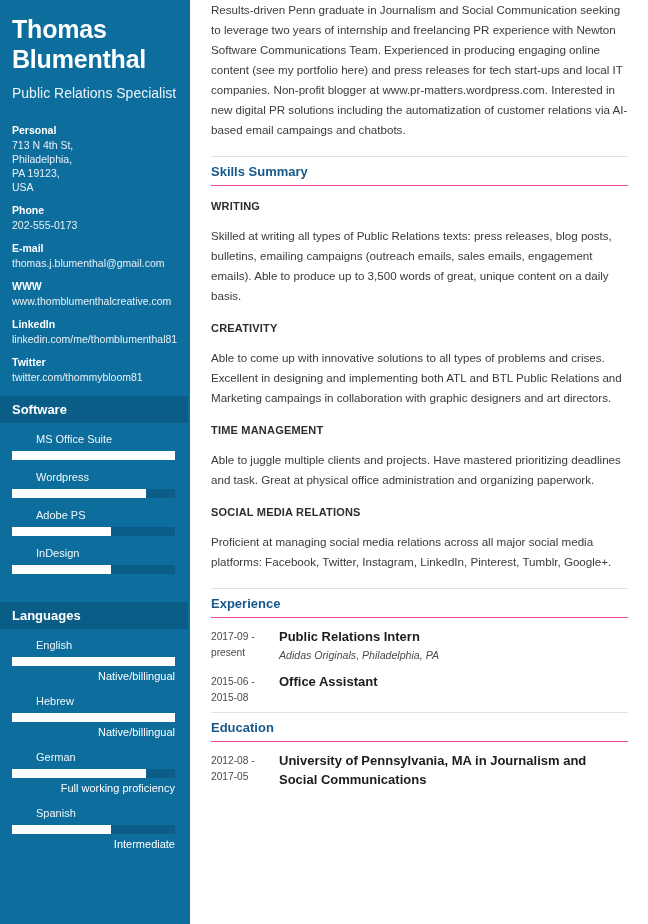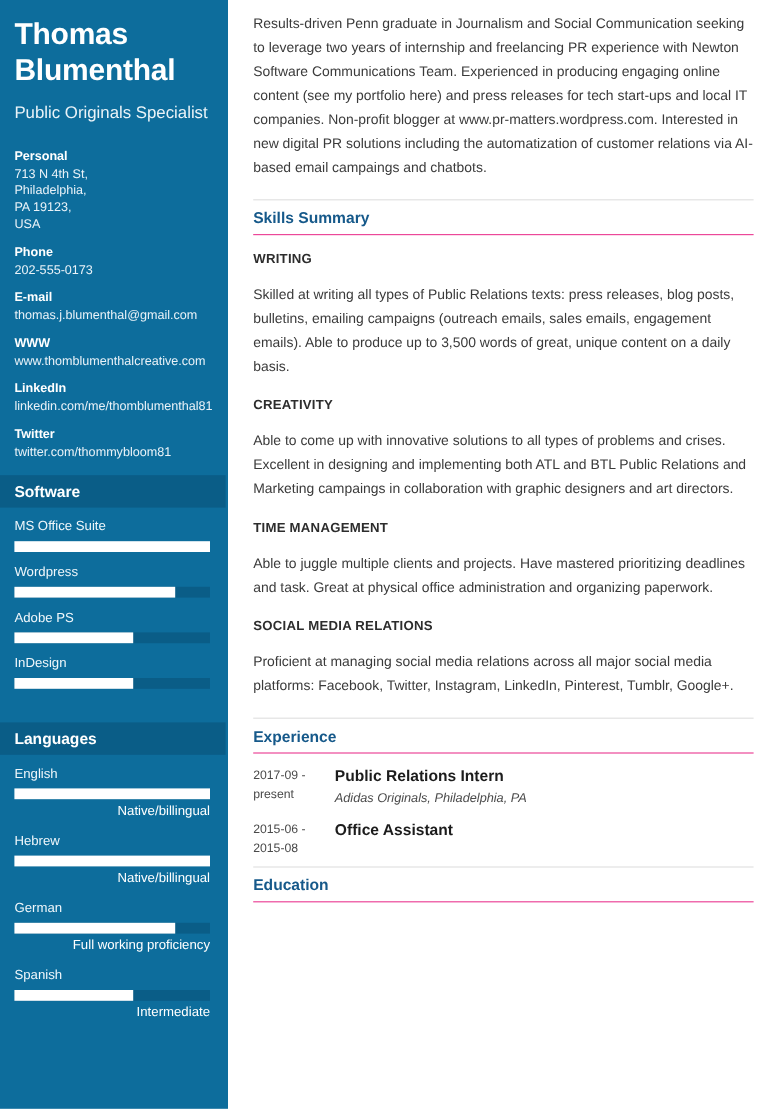--- a/index.html
+++ b/index.html
@@ -79,20 +79,21 @@
   }
   .info-value div { line-height: 14px; }
 
   .bars-block { padding: 9px 12px 6px 12px; }
   .bar-item { margin-bottom: 10px; }
   .bar-label {
     font-size: 11px;
     color: #f0f7fb;
     line-height: 15px;
     margin-bottom: 4px;
+    margin-left: 24px;
   }
   .bar-track {
     height: 9px;
     width: 163px;
     background: #0a5d87;
     position: relative;
   }
   .bar-fill {
     height: 9px;
     background: #ffffff;
@@ -102,21 +103,21 @@
     color: #ffffff;
     text-align: right;
     width: 163px;
     line-height: 16px;
     margin-top: 2px;
   }
 
   
   .main {
     flex: 1 1 auto;
-    padding: 10px 12px 0 21px;
+    padding: 0 12px 0 21px;
     box-sizing: border-box;
     overflow: hidden;
   }
   .summary {
     font-size: 11.6px;
     line-height: 20px;
     color: #3a3a3a;
     margin: 0 0 16px 0;
     text-align: left;
   }
@@ -179,21 +180,21 @@
 </style>
 </head>
 <body>
 
 <div class="page">
 
   <aside class="sidebar">
 
     <div class="identity">
       <h1 class="full-name">Thomas Blumenthal</h1>
-      <div class="job-title">Public Originals Specialist</div>
+      <div class="job-title">Public Relations Specialist</div>
     </div>
 
     <div class="info-block" id="personal-info-list">
         <div class="info-item">
           <div class="info-label">Personal</div>
           <div class="info-value">
             <div>713 N 4th St,</div>
             <div>Philadelphia,</div>
             <div>PA 19123,</div>
             <div>USA</div>
@@ -333,16 +334,24 @@
             <div class="entry-date">2015-06 - 2015-08</div>
             <div class="entry-body">
               <div class="entry-role">Office Assistant</div>
             </div>
           </div>
         </div>
     </div>
 
     <div class="sec">
       <div class="sec-title">Education</div>
+      <div id="education-list">
+          <div class="entry">
+            <div class="entry-date">2012-08 - 2017-05</div>
+            <div class="entry-body">
+              <div class="entry-role">University of Pennsylvania, MA in Journalism and Social Communications</div>
+            </div>
+          </div>
+        </div>
     </div>
 
   </main>
 </div>
 
 </body></html>

